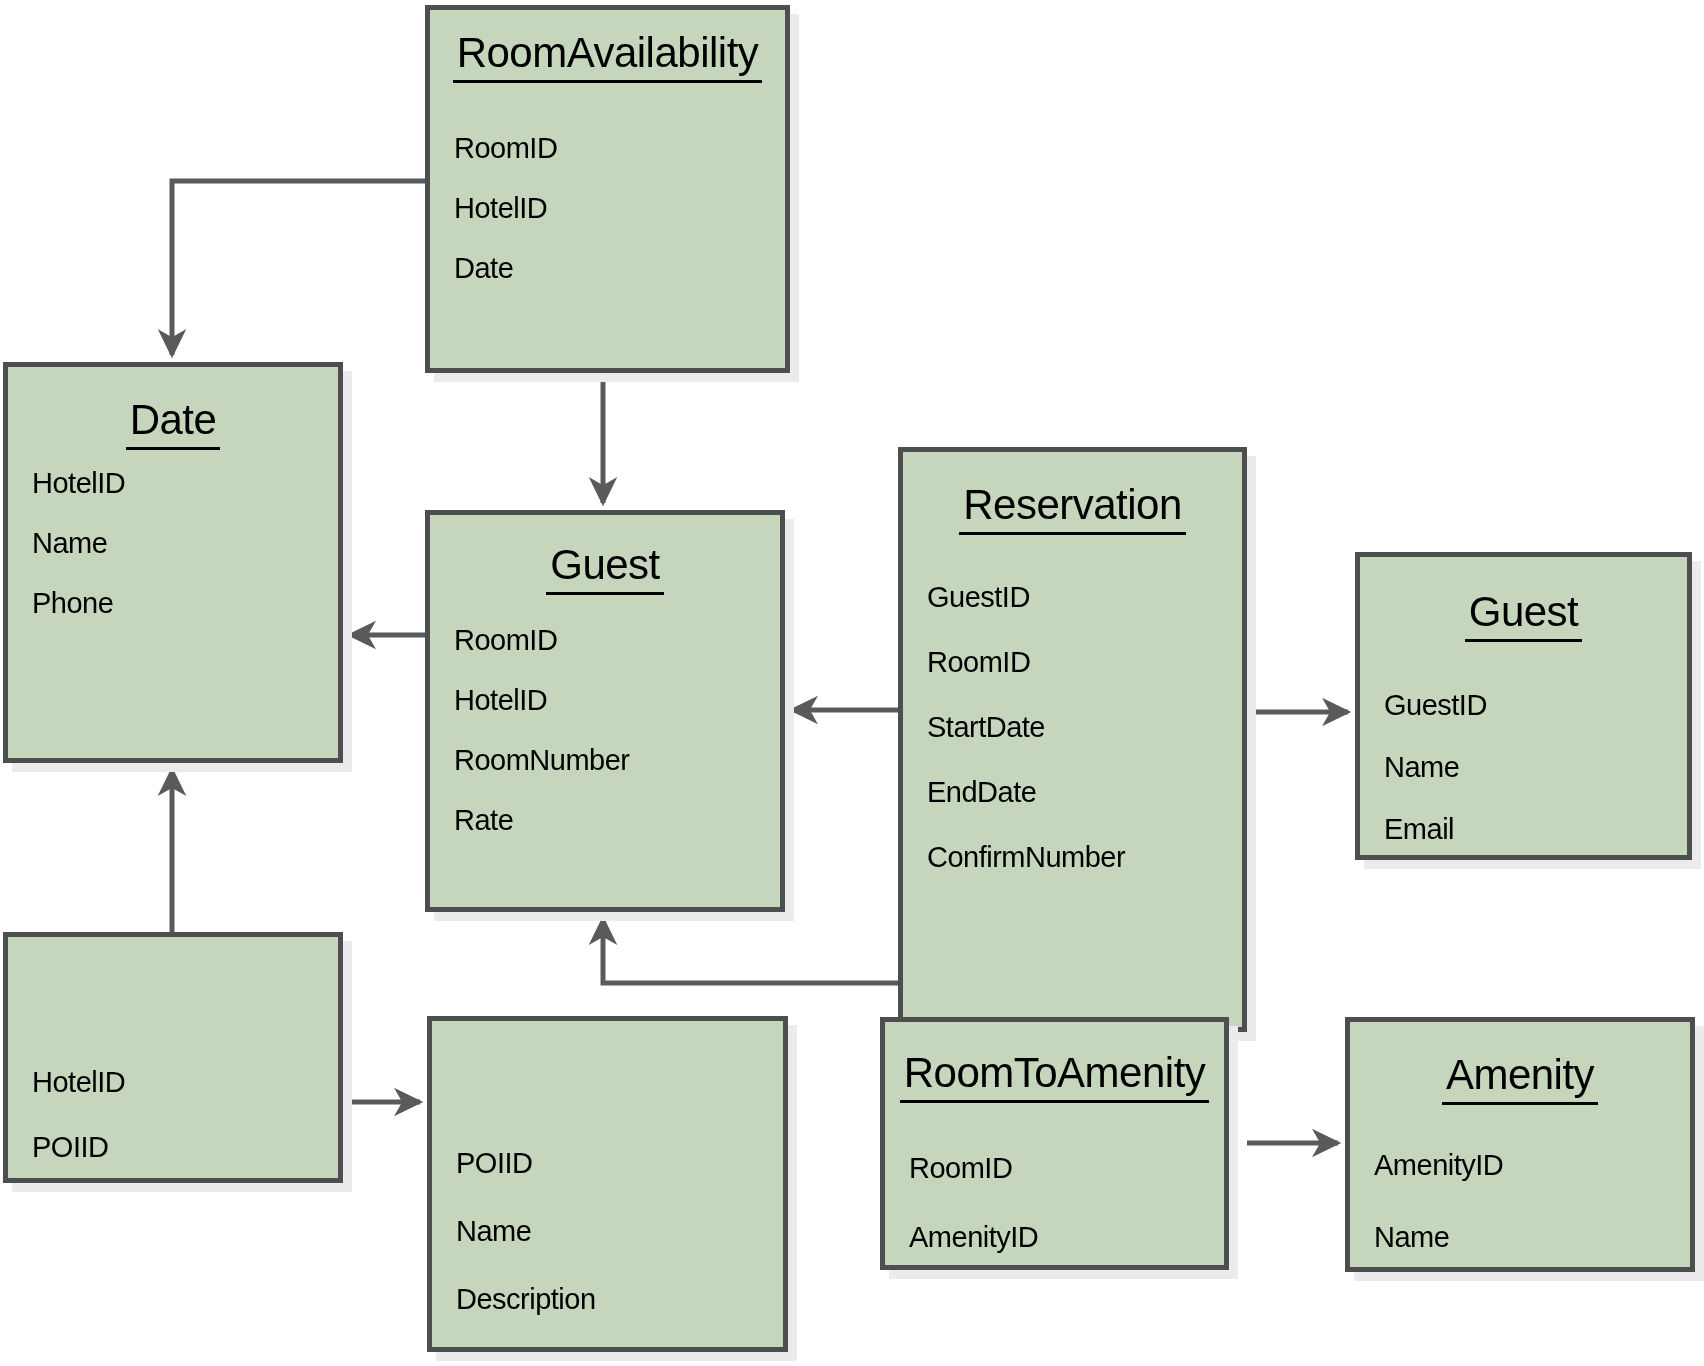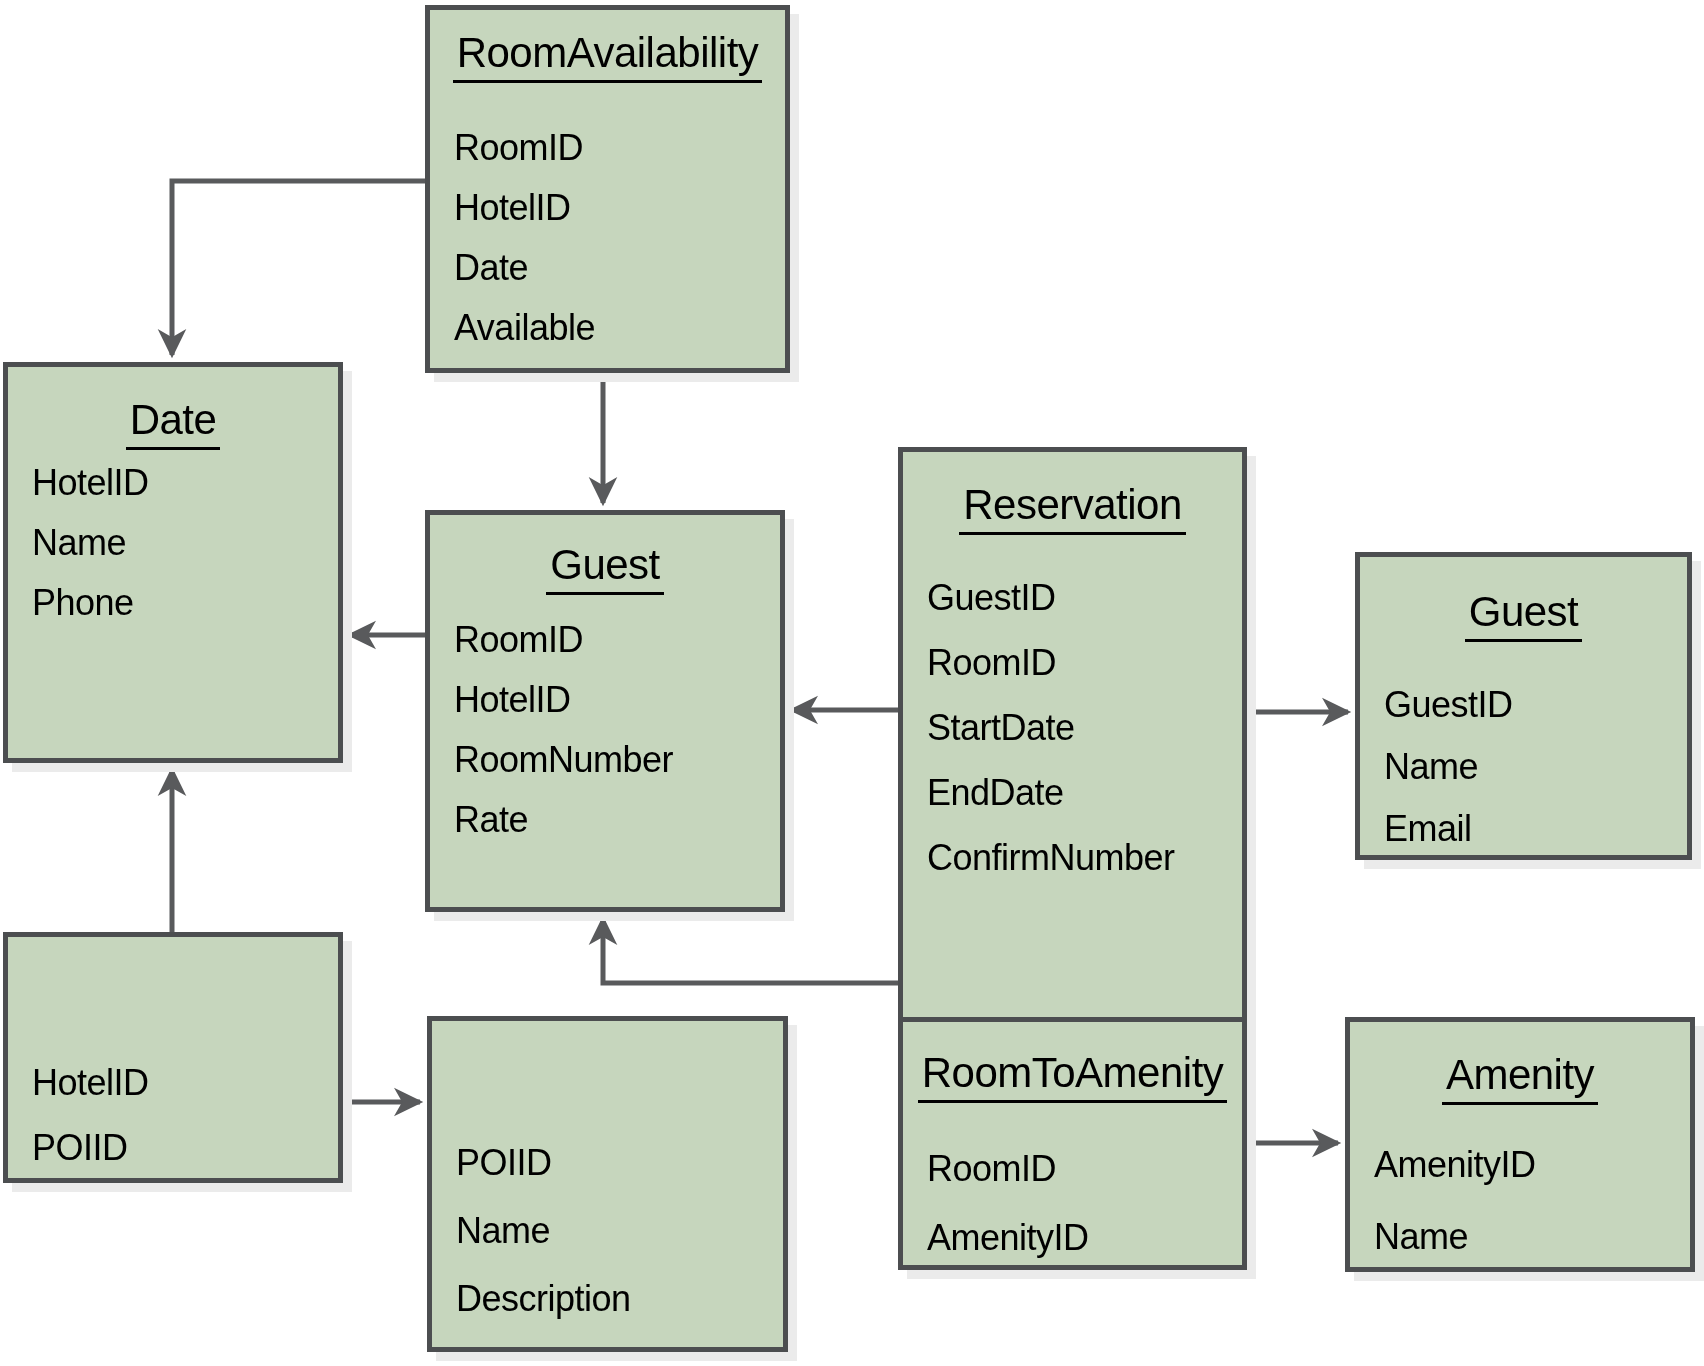--- a/index.html
+++ b/index.html
@@ -15,21 +15,21 @@
   }
   .entity .title{
     position:absolute;left:0;right:0;text-align:center;
     font-size:42px;line-height:50px;letter-spacing:-0.5px;white-space:nowrap;
   }
   .entity .title .u{
     display:inline-block;border-bottom:3px solid #000;padding:0 4px 2px 4px;
   }
   .entity .fields{position:absolute;left:24px;right:8px;}
   .entity .field{
-    font-size:36px;letter-spacing:-0.5px;white-space:nowrap;
+    font-size:29px;letter-spacing:-0.5px;white-space:nowrap;
   }
 </style>
 </head>
 <body>
 
 <div id="canvas">
 
   <svg id="arrow-layer" viewBox="0 0 1704 1366" xmlns="http://www.w3.org/2000/svg">
     <defs>
       <marker id="arrowhead" viewBox="0 0 10 10" refX="8.5" refY="5" markerWidth="6.5" markerHeight="6.5" orient="auto">
@@ -50,21 +50,20 @@
   </svg>
 
   <div class="entity" style="left:425px;top:5px;width:365px;height:368px">
     <div class="title" style="top:18px">
       <span class="u">RoomAvailability</span>
     </div>
     <div class="fields" style="top:108px;line-height:60px">
       <div class="field">RoomID</div>
       <div class="field">HotelID</div>
       <div class="field">Date</div>
-      <div class="field">Available</div>
     </div>
   </div>
 
   <div class="entity" style="left:3px;top:362px;width:340px;height:401px">
     <div class="title" style="top:28px">
       <span class="u">Date</span>
     </div>
     <div class="fields" style="top:86px;line-height:60px">
       <div class="field">HotelID</div>
       <div class="field">Name</div>
@@ -116,21 +115,21 @@
   </div>
 
   <div class="entity" style="left:427px;top:1016px;width:361px;height:336px">
     <div class="fields" style="top:108px;line-height:68px">
       <div class="field">POIID</div>
       <div class="field">Name</div>
       <div class="field">Description</div>
     </div>
   </div>
 
-  <div class="entity" style="left:898px;top:1017px;width:349px;height:253px">
+  <div class="entity" style="left:880px;top:1017px;width:349px;height:253px">
     <div class="title" style="top:26px">
       <span class="u">RoomToAmenity</span>
     </div>
     <div class="fields" style="top:112px;line-height:69px">
       <div class="field">RoomID</div>
       <div class="field">AmenityID</div>
     </div>
   </div>
 
   <div class="entity" style="left:1345px;top:1017px;width:350px;height:255px">

